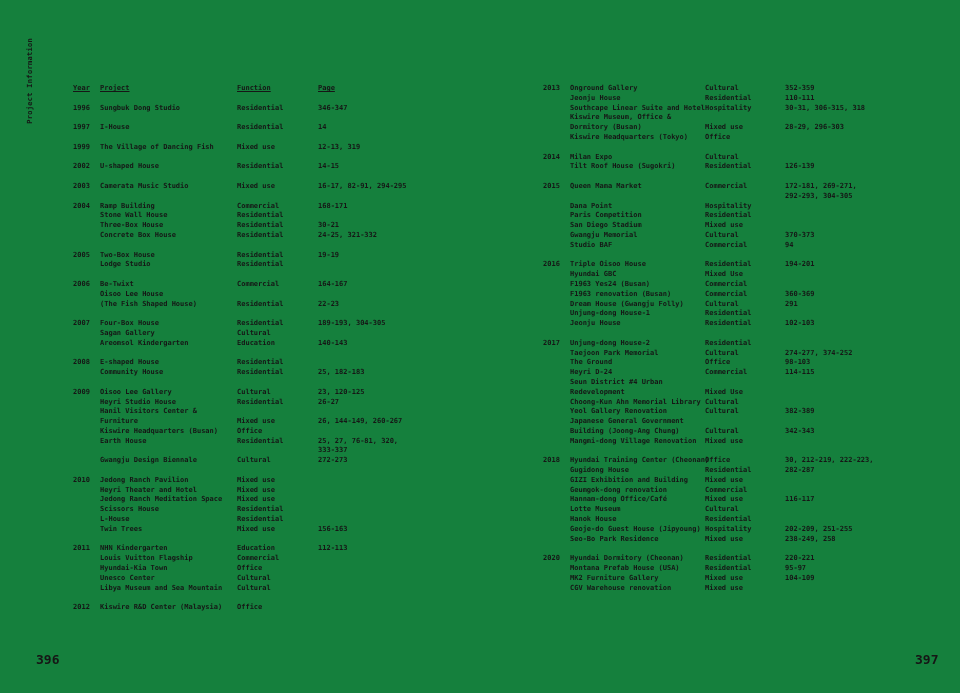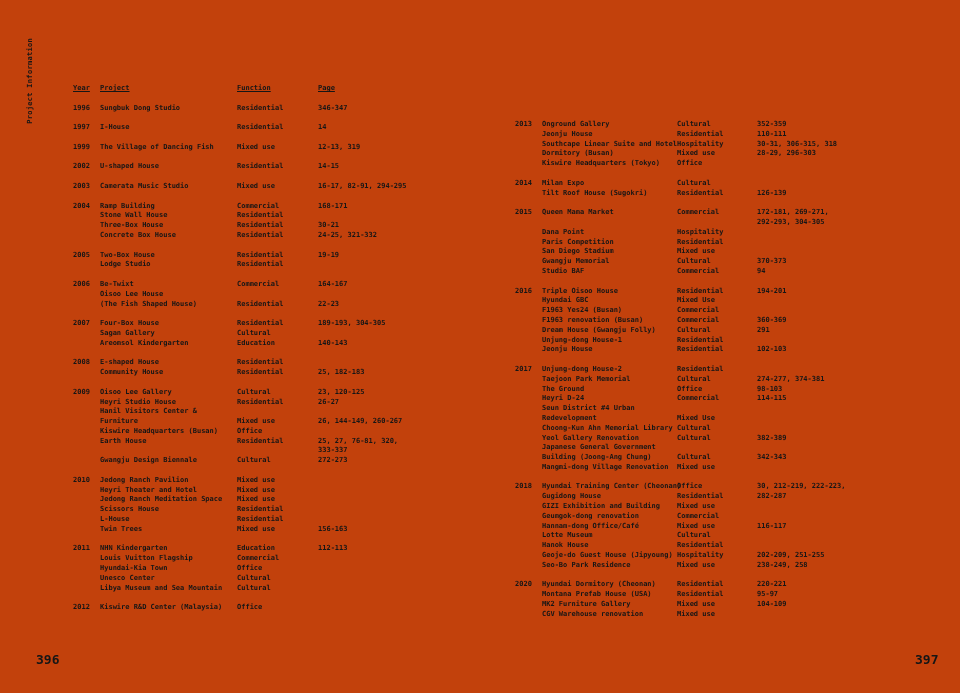--- a/index.html
+++ b/index.html
@@ -1,28 +1,28 @@
 <!DOCTYPE html>
 <html><head>
 <meta charset="utf-8">
 <style>
   html,body{margin:0;padding:0;background:#e8e8e8;}
   .sheet{
-    position:relative;width:960px;height:693px;background:#c2410c;
+    position:relative;width:960px;height:693px;background:#15803d;
     font-family:"DejaVu Sans Mono","Liberation Mono",monospace;
     font-weight:bold;color:#161616;overflow:hidden;
   }
   .vertical-label{
     position:absolute;left:26px;top:38px;
     writing-mode:vertical-rl;transform:rotate(180deg);
     font-size:7px;letter-spacing:0.3px;white-space:nowrap;
   }
   .col{position:absolute;top:84px;width:410px;}
   .col-left{left:73px;}
-  .col-right{left:515px;margin-top:36px;}
+  .col-right{left:543px;}
   .line{
     display:grid;grid-template-columns:27px 137px 81px auto;
     font-size:7px;line-height:9.8px;white-space:pre;align-items:start;
   }
   .col-right .line{grid-template-columns:27px 135px 80px auto;}
   .line span{overflow:visible;}
   .header-line{margin-bottom:9.8px;}
   .u{text-decoration:underline;}
   .group{margin-bottom:9.8px;}
   .pagenum{position:absolute;top:652px;font-size:13px;}
@@ -110,20 +110,21 @@
       <div class="group">
         <div class="line"><span class="c-year">2012</span><span class="c-project">Kiswire R&amp;D Center (Malaysia)</span><span class="c-function">Office</span><span class="c-pages"></span></div>
       </div>
     </div>
 
   <div class="col col-right" id="col-right">
       <div class="group">
         <div class="line"><span class="c-year">2013</span><span class="c-project">Onground Gallery</span><span class="c-function">Cultural</span><span class="c-pages">352-359</span></div>
         <div class="line"><span class="c-year"></span><span class="c-project">Jeonju House</span><span class="c-function">Residential</span><span class="c-pages">110-111</span></div>
         <div class="line"><span class="c-year"></span><span class="c-project">Southcape Linear Suite and Hotel</span><span class="c-function">Hospitality</span><span class="c-pages">30-31, 306-315, 318</span></div>
+        <div class="line"><span class="c-year"></span><span class="c-project">Kiswire Museum, Office &amp;</span><span class="c-function"></span><span class="c-pages"></span></div>
         <div class="line"><span class="c-year"></span><span class="c-project">Dormitory (Busan)</span><span class="c-function">Mixed use</span><span class="c-pages">28-29, 296-303</span></div>
         <div class="line"><span class="c-year"></span><span class="c-project">Kiswire Headquarters (Tokyo)</span><span class="c-function">Office</span><span class="c-pages"></span></div>
       </div>
       <div class="group">
         <div class="line"><span class="c-year">2014</span><span class="c-project">Milan Expo</span><span class="c-function">Cultural</span><span class="c-pages"></span></div>
         <div class="line"><span class="c-year"></span><span class="c-project">Tilt Roof House (Sugokri)</span><span class="c-function">Residential</span><span class="c-pages">126-139</span></div>
       </div>
       <div class="group">
         <div class="line"><span class="c-year">2015</span><span class="c-project">Queen Mama Market</span><span class="c-function">Commercial</span><span class="c-pages">172-181, 269-271,</span></div>
         <div class="line"><span class="c-year"></span><span class="c-project"></span><span class="c-function"></span><span class="c-pages">292-293, 304-305</span></div>
@@ -137,21 +138,21 @@
         <div class="line"><span class="c-year">2016</span><span class="c-project">Triple Oisoo House</span><span class="c-function">Residential</span><span class="c-pages">194-201</span></div>
         <div class="line"><span class="c-year"></span><span class="c-project">Hyundai GBC</span><span class="c-function">Mixed Use</span><span class="c-pages"></span></div>
         <div class="line"><span class="c-year"></span><span class="c-project">F1963 Yes24 (Busan)</span><span class="c-function">Commercial</span><span class="c-pages"></span></div>
         <div class="line"><span class="c-year"></span><span class="c-project">F1963 renovation (Busan)</span><span class="c-function">Commercial</span><span class="c-pages">360-369</span></div>
         <div class="line"><span class="c-year"></span><span class="c-project">Dream House (Gwangju Folly)</span><span class="c-function">Cultural</span><span class="c-pages">291</span></div>
         <div class="line"><span class="c-year"></span><span class="c-project">Unjung-dong House-1</span><span class="c-function">Residential</span><span class="c-pages"></span></div>
         <div class="line"><span class="c-year"></span><span class="c-project">Jeonju House</span><span class="c-function">Residential</span><span class="c-pages">102-103</span></div>
       </div>
       <div class="group">
         <div class="line"><span class="c-year">2017</span><span class="c-project">Unjung-dong House-2</span><span class="c-function">Residential</span><span class="c-pages"></span></div>
-        <div class="line"><span class="c-year"></span><span class="c-project">Taejoon Park Memorial</span><span class="c-function">Cultural</span><span class="c-pages">274-277, 374-381</span></div>
+        <div class="line"><span class="c-year"></span><span class="c-project">Taejoon Park Memorial</span><span class="c-function">Cultural</span><span class="c-pages">274-277, 374-252</span></div>
         <div class="line"><span class="c-year"></span><span class="c-project">The Ground</span><span class="c-function">Office</span><span class="c-pages">98-103</span></div>
         <div class="line"><span class="c-year"></span><span class="c-project">Heyri D-24</span><span class="c-function">Commercial</span><span class="c-pages">114-115</span></div>
         <div class="line"><span class="c-year"></span><span class="c-project">Seun District #4 Urban</span><span class="c-function"></span><span class="c-pages"></span></div>
         <div class="line"><span class="c-year"></span><span class="c-project">Redevelopment</span><span class="c-function">Mixed Use</span><span class="c-pages"></span></div>
         <div class="line"><span class="c-year"></span><span class="c-project">Choong-Kun Ahn Memorial Library</span><span class="c-function">Cultural</span><span class="c-pages"></span></div>
         <div class="line"><span class="c-year"></span><span class="c-project">Yeol Gallery Renovation</span><span class="c-function">Cultural</span><span class="c-pages">382-389</span></div>
         <div class="line"><span class="c-year"></span><span class="c-project">Japanese General Government</span><span class="c-function"></span><span class="c-pages"></span></div>
         <div class="line"><span class="c-year"></span><span class="c-project">Building (Joong-Ang Chung)</span><span class="c-function">Cultural</span><span class="c-pages">342-343</span></div>
         <div class="line"><span class="c-year"></span><span class="c-project">Mangmi-dong Village Renovation</span><span class="c-function">Mixed use</span><span class="c-pages"></span></div>
       </div>

